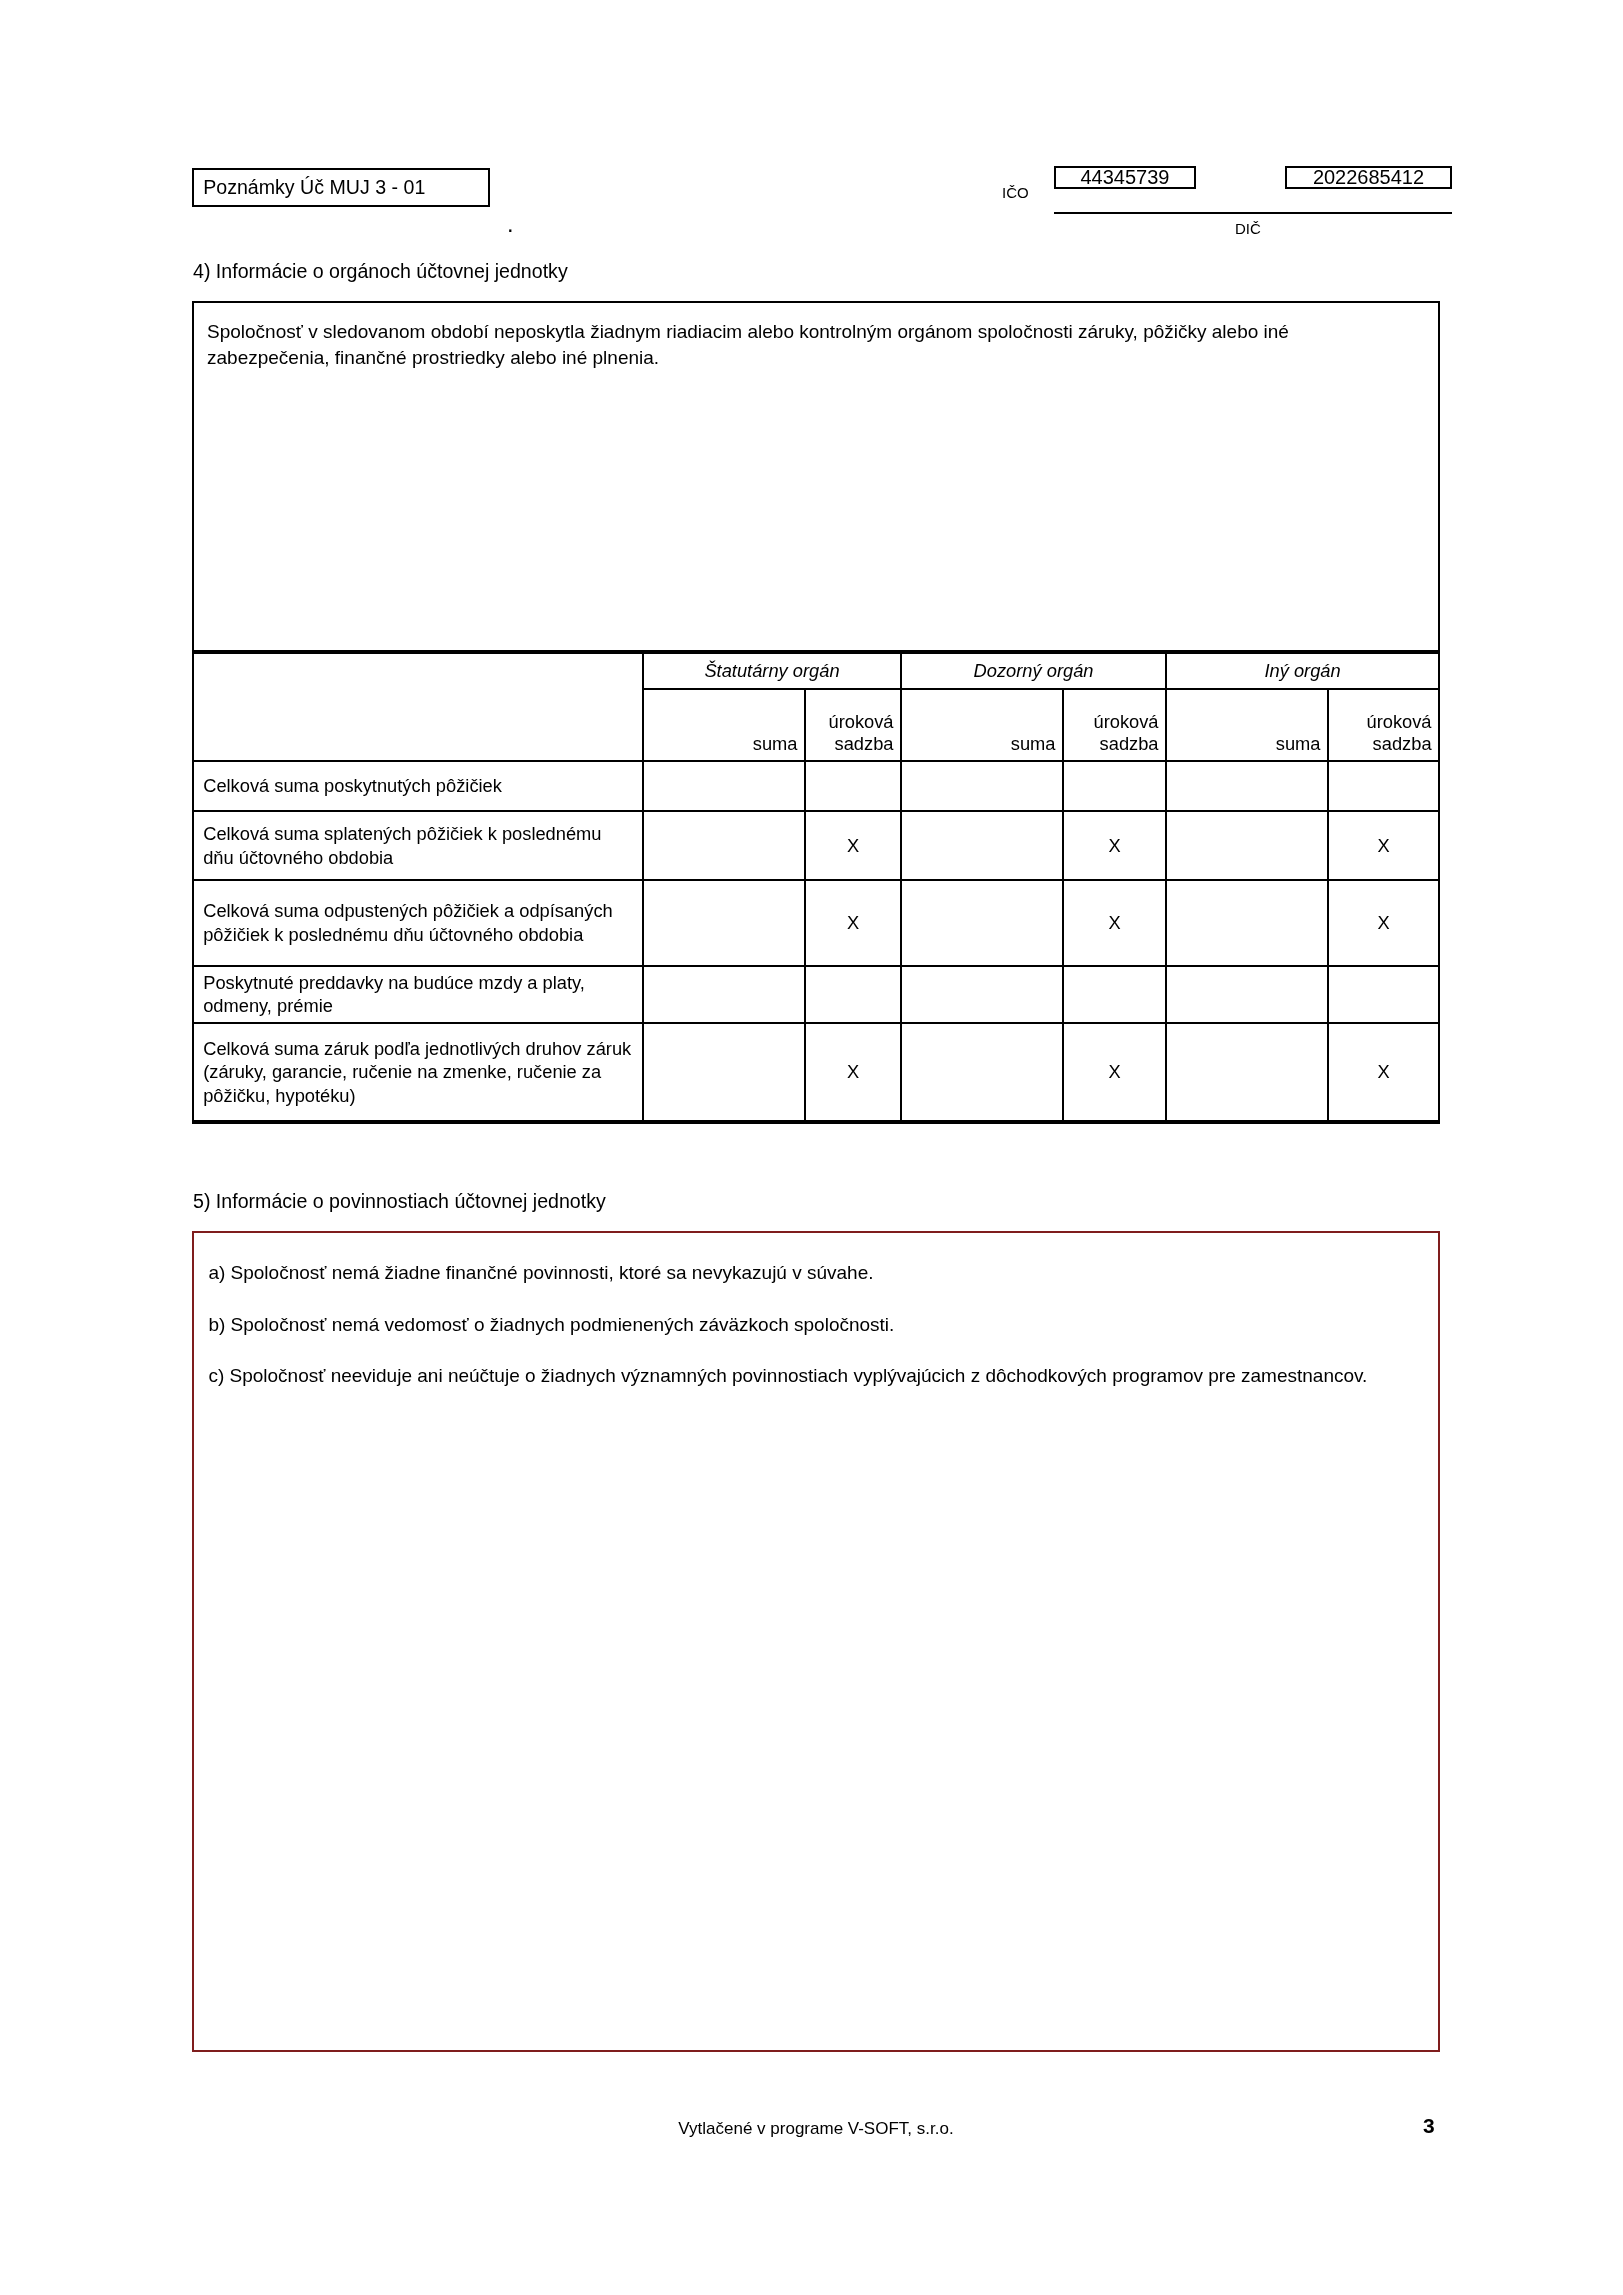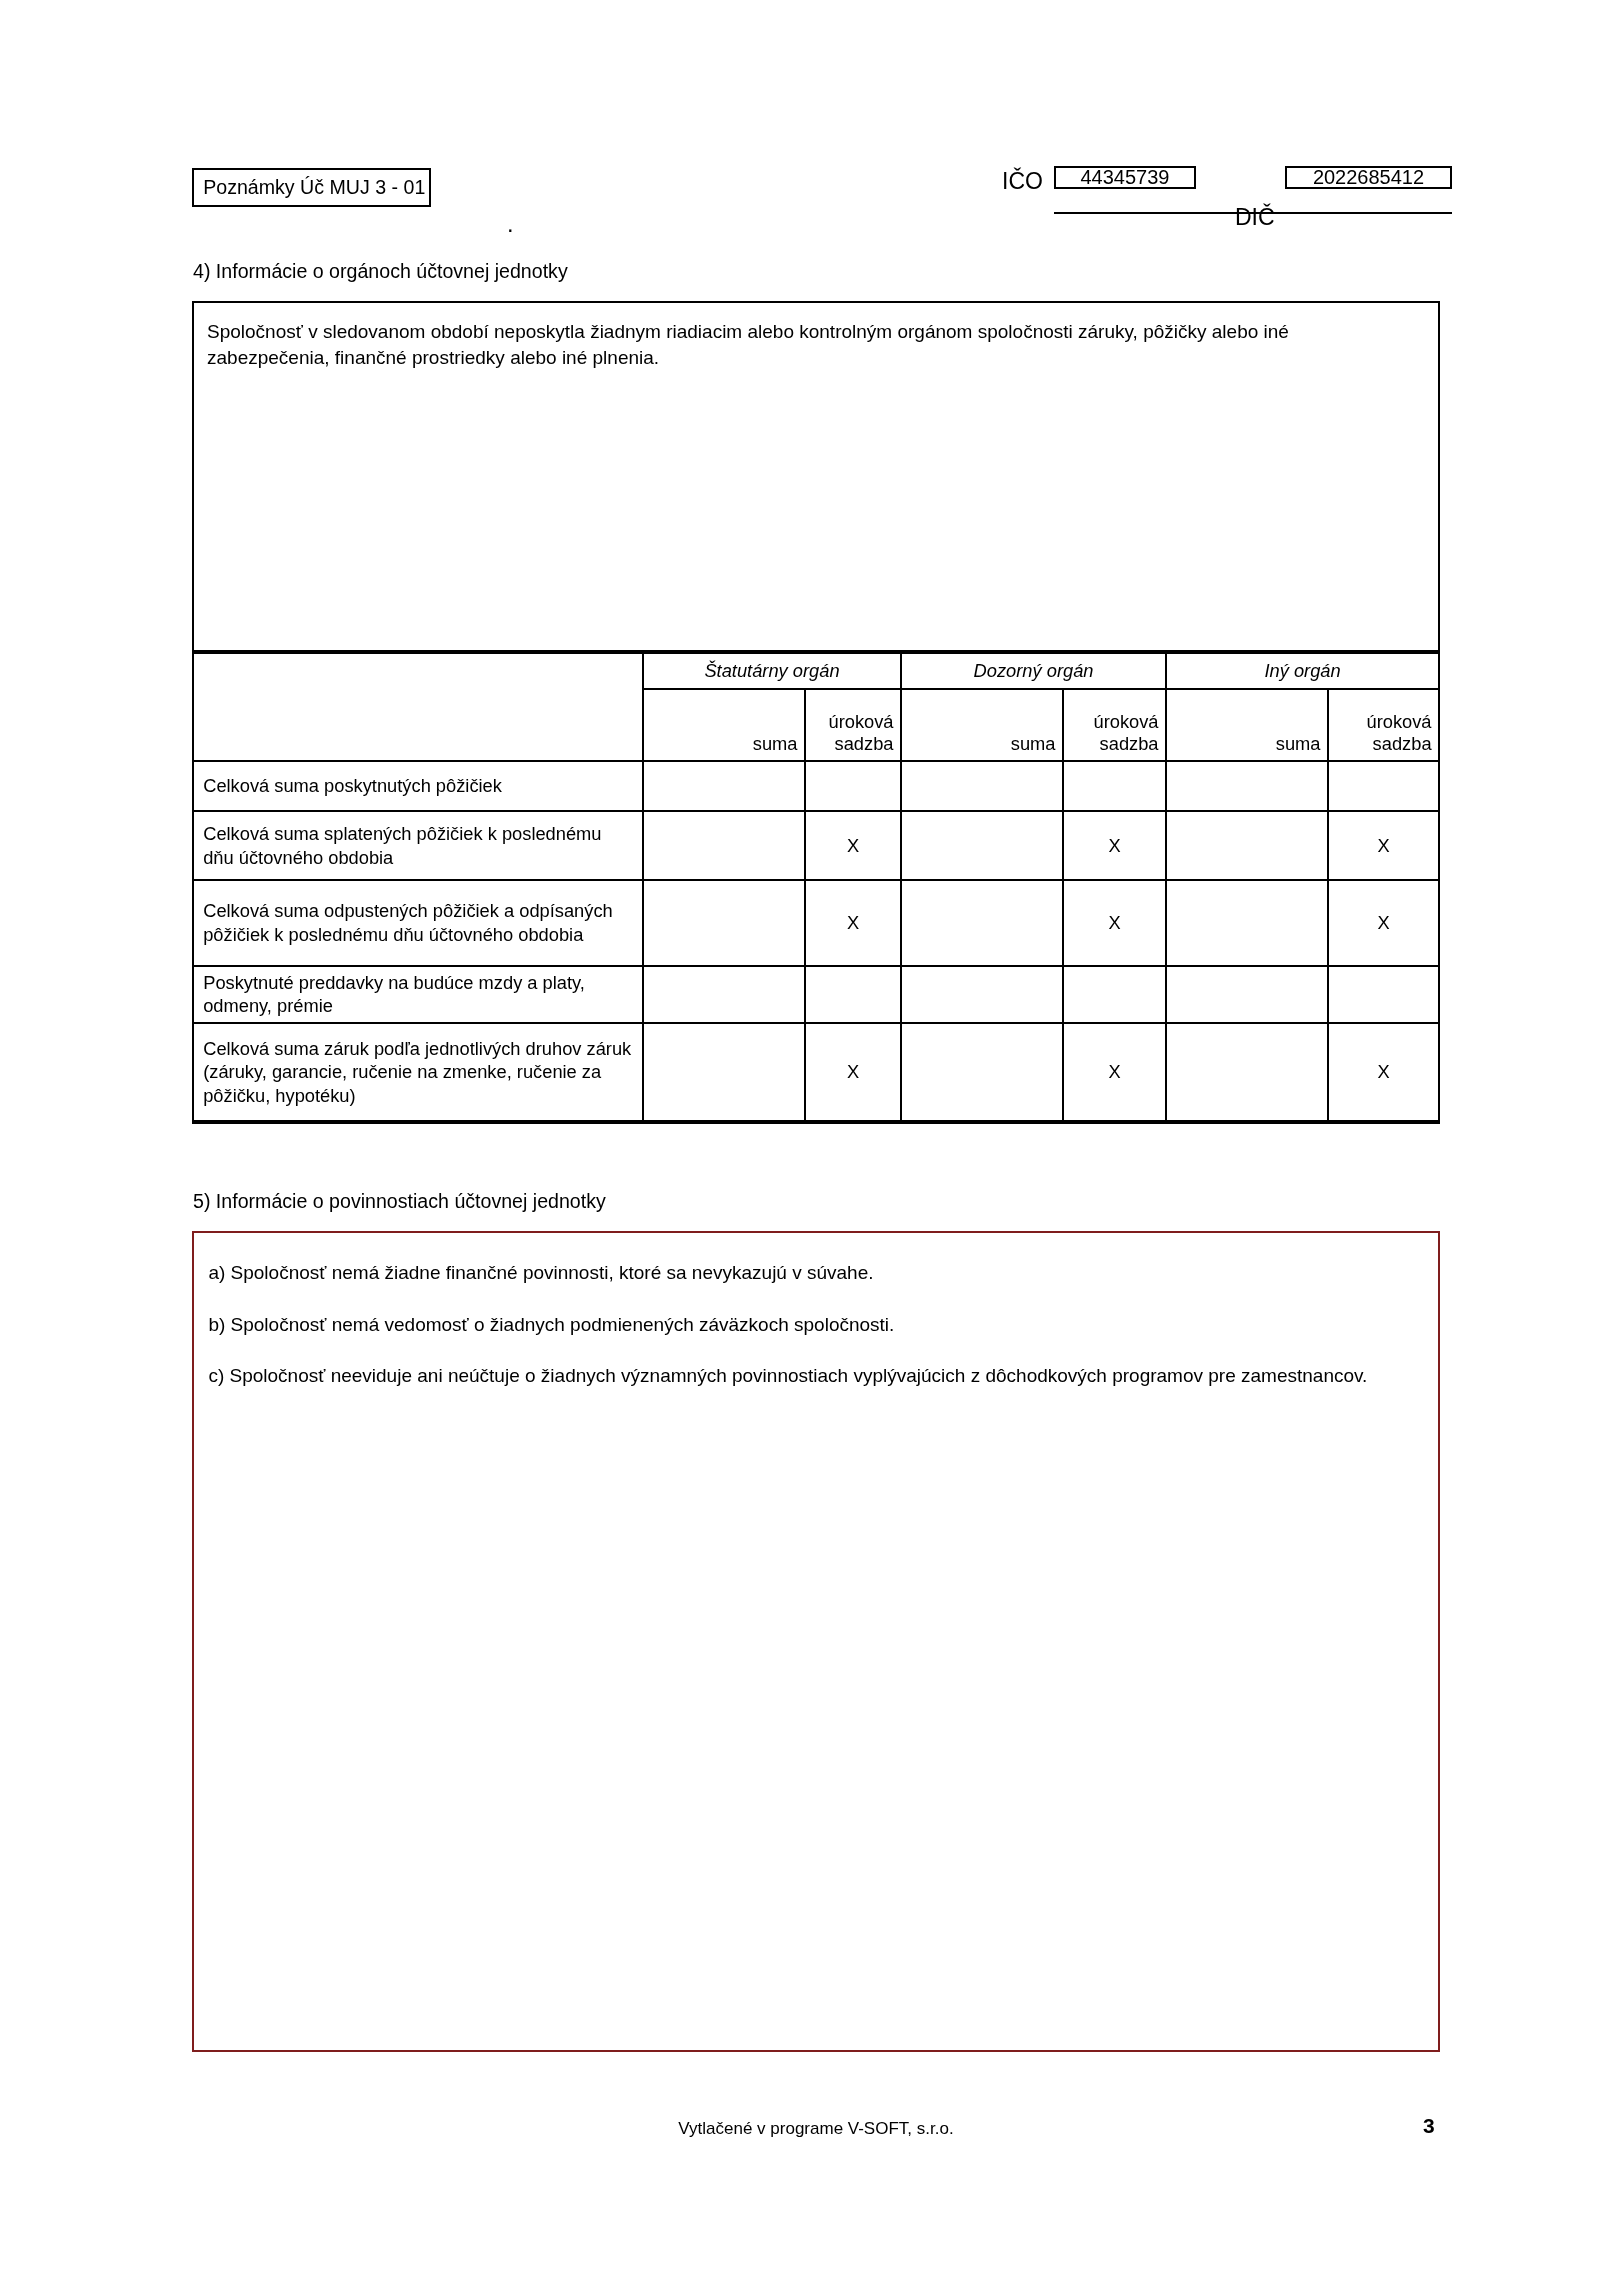--- a/index.html
+++ b/index.html
@@ -14,31 +14,31 @@
     background: #ffffff;
     font-family: "Liberation Sans", sans-serif;
     color: #000;
     overflow: hidden;
   }
 
   
   .form-title-box {
     position: absolute;
     left: 192px; top: 168px;
-    width: 239px; height: 39px;
+    width: 298px; height: 39px;
     border: 2px solid #000;
     display: flex; align-items: center;
     padding-left: 9.2px;
     box-sizing: border-box;
     font-size: 19.6px;
   }
   .hdr-label {
     position: absolute;
-    top: 168px;
-    font-size: 23px;
+    top: 184px;
+    font-size: 15px;
   }
   .ico-label { left: 1002px; }
   .dic-label { left: 1235px; margin-top: 36px; }
   .hdr-value-box {
     position: absolute;
     top: 166px;
     height: 23px;
     border: 2px solid #000;
     box-sizing: border-box;
     display: flex; align-items: center; justify-content: center;

